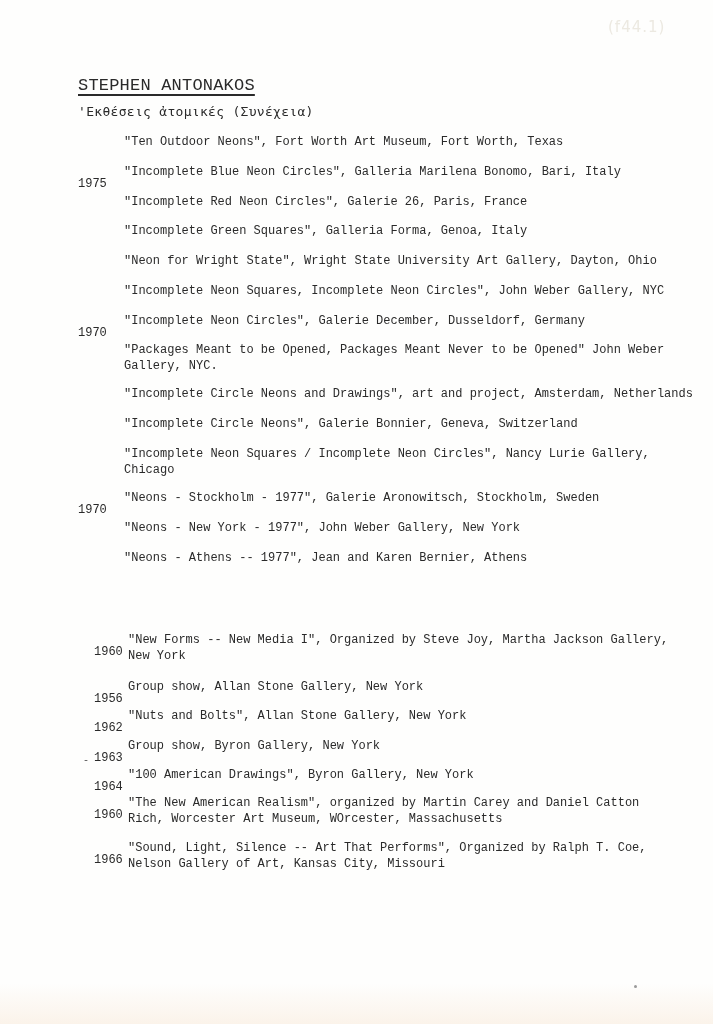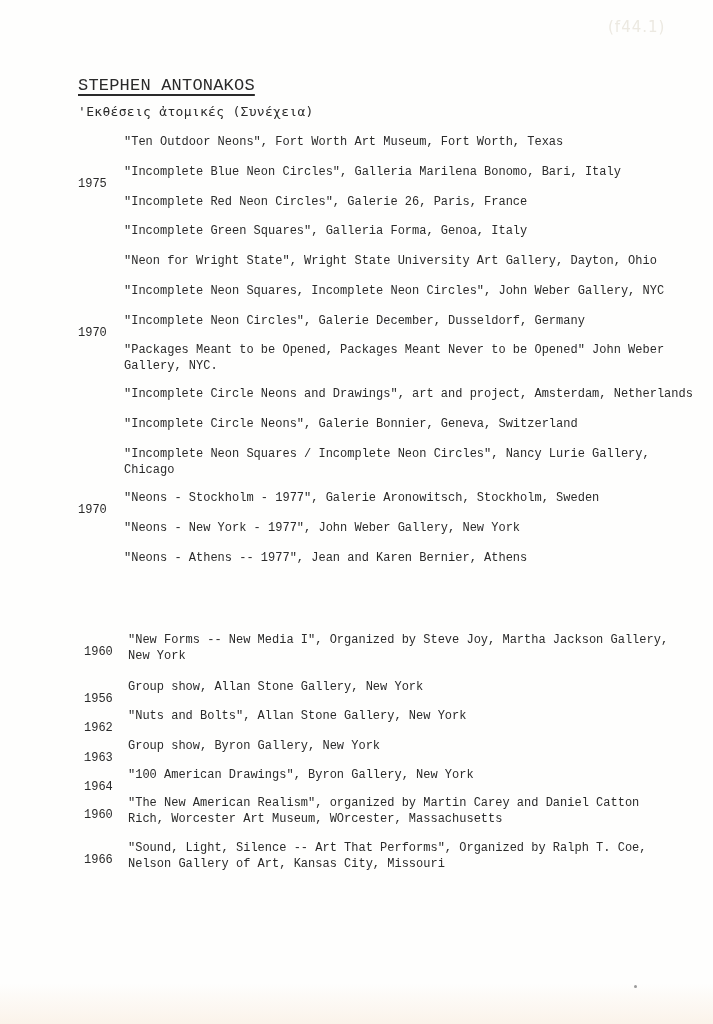--- a/index.html
+++ b/index.html
@@ -69,21 +69,21 @@
       width: 46px;
       margin-top: 12px;
     }
     .entry .text {
       position: absolute;
       left: 46px;
       top: 0;
       white-space: pre-line;
       width: 590px;
     }
-    .entry.group-entry .year { left: 6px; }
+    .entry.group-entry .year { left: 16px; }
     .entry.group-entry .text { left: 50px; }
     .dot-mark {
       position: absolute;
       left: 83px;
       top: 758px;
       font-size: 10px;
       color: #555;
       line-height: 6px;
     }
     .speck {

